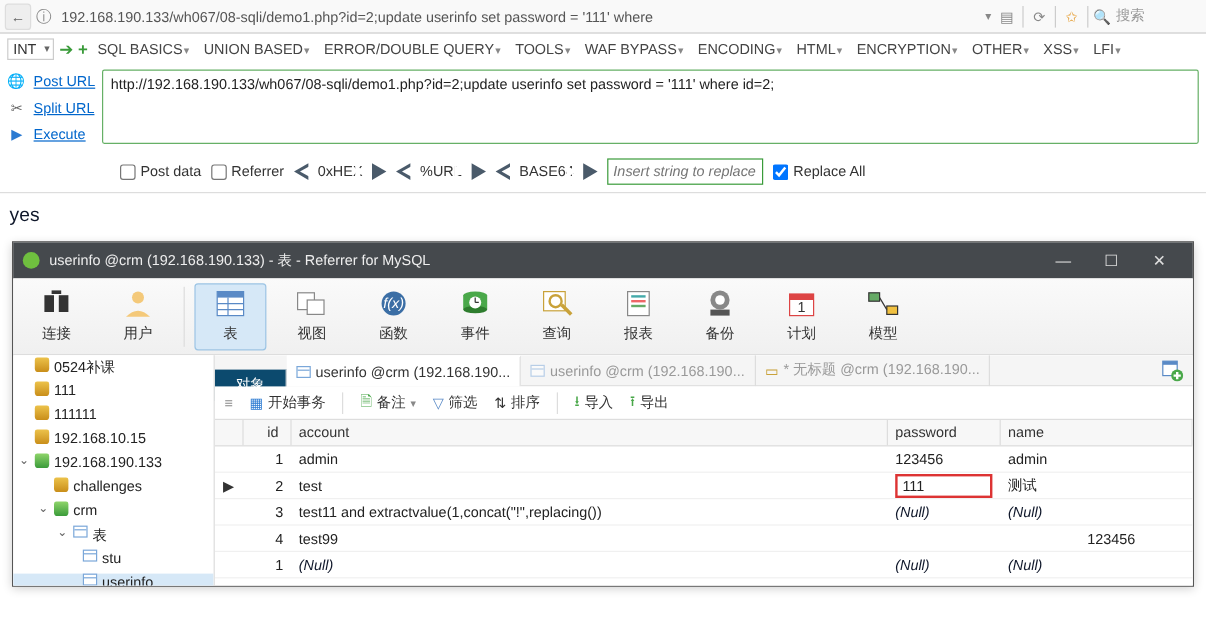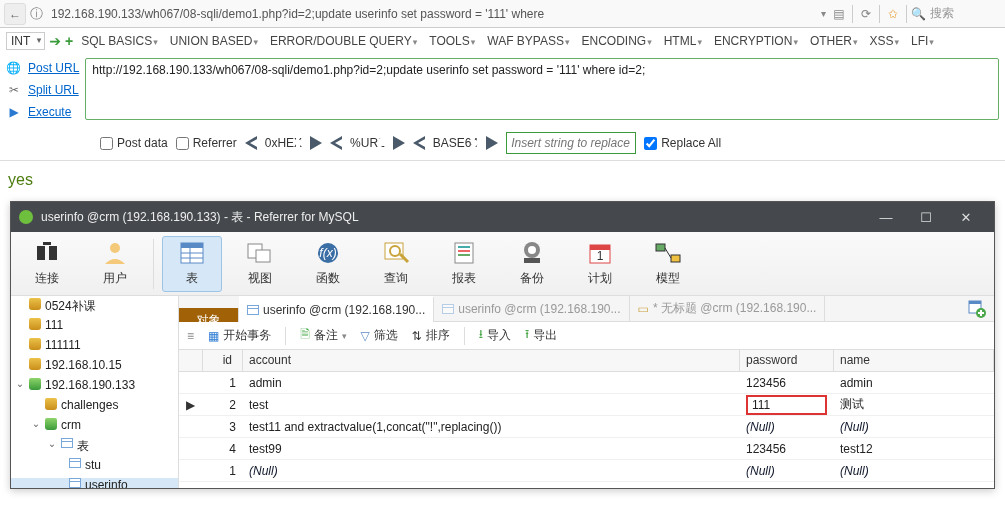--- a/index.html
+++ b/index.html
@@ -37,21 +37,21 @@
 .chk input { width:13px; height:13px; }
 .chevron-btn { display:flex; align-items:center; gap:2px; }
 .chev-left { width:0; height:0; border-top:7px solid transparent; border-bottom:7px solid transparent; border-right:12px solid #4a5a6a; }
 .chev-left.inner { border-right-color:#fff; margin-left:-9px; border-top-width:5px; border-bottom-width:5px; border-right-width:9px; }
 .chev-right { width:0; height:0; border-top:7px solid transparent; border-bottom:7px solid transparent; border-left:12px solid #4a5a6a; }
 .chev-right.inner { border-left-color:#fff; margin-left:-12px; margin-right:3px; border-top-width:5px; border-bottom-width:5px; border-left-width:9px; }
 .chev-label { color:#333; margin:0 4px; }
 .replace-input { border:1px solid #3a9b3a; height:22px; padding:0 4px; width:130px; font-style:italic; color:#888; }
 
 
-.page-text { padding:10px 8px; font-size:16px; color:#4d7c0f; }
+.page-text { padding:10px 8px; font-size:16px; color:#0f172a; }
 
 
 .navicat { margin:2px 10px 0 10px; border:1px solid #555; box-shadow:0 2px 8px rgba(0,0,0,0.2); }
 .nav-title { background:#45494d; color:#eee; display:flex; align-items:center; height:30px; padding:0 8px; }
 .nav-title .logo { width:14px; height:14px; border-radius:50%; background:#6fbf3f; margin-right:8px; }
 .nav-title .title-text { flex:1; }
 .nav-title .win-btn { width:40px; height:30px; display:flex; align-items:center; justify-content:center; color:#ddd; font-size:13px; }
 .nav-menu { display:flex; align-items:center; height:28px; background:#fff; padding:0 8px; gap:20px; color:#222; border-bottom:1px solid #eee; }
 .nav-toolbar { display:flex; align-items:center; height:64px; background:linear-gradient(#fafafa,#f0f0f0); padding:0 6px; gap:8px; border-bottom:1px solid #ddd; }
 .tool-btn { display:flex; flex-direction:column; align-items:center; justify-content:center; width:60px; height:56px; gap:4px; color:#333; border-radius:3px; }
@@ -64,21 +64,21 @@
 .tree-row.sel { background:#d6e8f7; }
 .cyl { width:12px; height:12px; background:linear-gradient(#ecc24a,#c98e1a); border-radius:2px 2px 3px 3px; position:relative; }
 .cyl.green { background:linear-gradient(#8ed46a,#3a9b3a); }
 .tbl-ico { width:12px; height:10px; background:#fff; border:1px solid #7aa7d9; position:relative; }
 .tbl-ico::before { content:""; position:absolute; top:2px; left:0; right:0; height:1px; background:#7aa7d9; }
 .exp { width:10px; text-align:center; color:#666; font-size:10px; }
 
 .nav-right { flex:1; display:flex; flex-direction:column; overflow:hidden; }
 .tabs-row { display:flex; align-items:center; height:26px; background:#f5f5f5; border-bottom:1px solid #ddd; }
 .tab { display:flex; align-items:center; height:26px; padding:0 8px; gap:4px; color:#333; border-right:1px solid #ddd; white-space:nowrap; overflow:hidden; }
-.tab.obj { background:#a16207; color:#fff; width:60px; justify-content:center;margin-top:24px; }
+.tab.obj { background:#0c4a6e; color:#fff; width:60px; justify-content:center;margin-top:24px; }
 .tab.active { background:#fff; border-top:2px solid #fff; }
 .tab .muted { color:#999; }
 .tab-end-icon { margin-left:auto; padding:0 8px; }
 .tab-end-icon svg { display:block; }
 
 .tbl-toolbar { display:flex; align-items:center; height:28px; padding:0 8px; gap:14px; border-bottom:1px solid #ddd; color:#333; background:#fff; }
 .tbl-toolbar .tb { display:flex; align-items:center; gap:4px; }
 .tb .caret { font-size:9px; color:#888; }
 
 .data-grid { flex:1; overflow:hidden; position:relative; }
@@ -233,20 +233,31 @@
       </div>
     <div class="tool-btn">
         <svg class="ico" viewBox="0 0 28 26">
           <circle cx="14" cy="13" r="10" fill="#3b6ea5"></circle>
           <text x="14" y="17" text-anchor="middle" fill="#fff" font-size="10" font-style="italic">f(x)</text>
         </svg>
         <span>函数</span>
       </div>
     <div class="tool-btn">
         <svg class="ico" viewBox="0 0 28 26">
+          <ellipse cx="14" cy="6" rx="10" ry="3" fill="#4aa84a"></ellipse>
+          <rect x="4" y="6" width="20" height="12" fill="#4aa84a"></rect>
+          <ellipse cx="14" cy="18" rx="10" ry="3" fill="#2e7d2e"></ellipse>
+          <circle cx="14" cy="12" r="5" fill="#fff"></circle>
+          <line x1="14" y1="12" x2="14" y2="8" stroke="#333"></line>
+          <line x1="14" y1="12" x2="17" y2="12" stroke="#333"></line>
+        </svg>
+        <span>事件</span>
+      </div>
+    <div class="tool-btn">
+        <svg class="ico" viewBox="0 0 28 26">
           <rect x="3" y="3" width="18" height="16" fill="#fff" stroke="#c9a23a"></rect>
           <path d="M18 14 L26 22" stroke="#c9a23a" stroke-width="3"></path>
           <circle cx="13" cy="11" r="5" fill="none" stroke="#c9a23a" stroke-width="2"></circle>
         </svg>
         <span>查询</span>
       </div>
     <div class="tool-btn">
         <svg class="ico" viewBox="0 0 28 26">
           <rect x="5" y="3" width="18" height="20" fill="#fff" stroke="#888"></rect>
           <rect x="8" y="6" width="12" height="2" fill="#4aa"></rect>
@@ -416,21 +427,20 @@
             <div class="gc col-id">3</div>
             <div class="gc col-acc">test11 and extractvalue(1,concat("!",replacing())</div>
             <div class="gc col-pw null">(Null)</div>
             <div class="gc col-name null">(Null)</div>
         </div>
         <div class="grid-row">
           <div class="gc row-marker"></div>
             <div class="gc col-id">4</div>
             <div class="gc col-acc">test99</div>
             <div class="gc col-pw">123456</div>
-            <div class="gc col-name">test12</div>
         </div>
         <div class="grid-row">
           <div class="gc row-marker"></div>
             <div class="gc col-id">1</div>
             <div class="gc col-acc null">(Null)</div>
             <div class="gc col-pw null">(Null)</div>
             <div class="gc col-name null">(Null)</div>
         </div>
       </div>
     </div>

